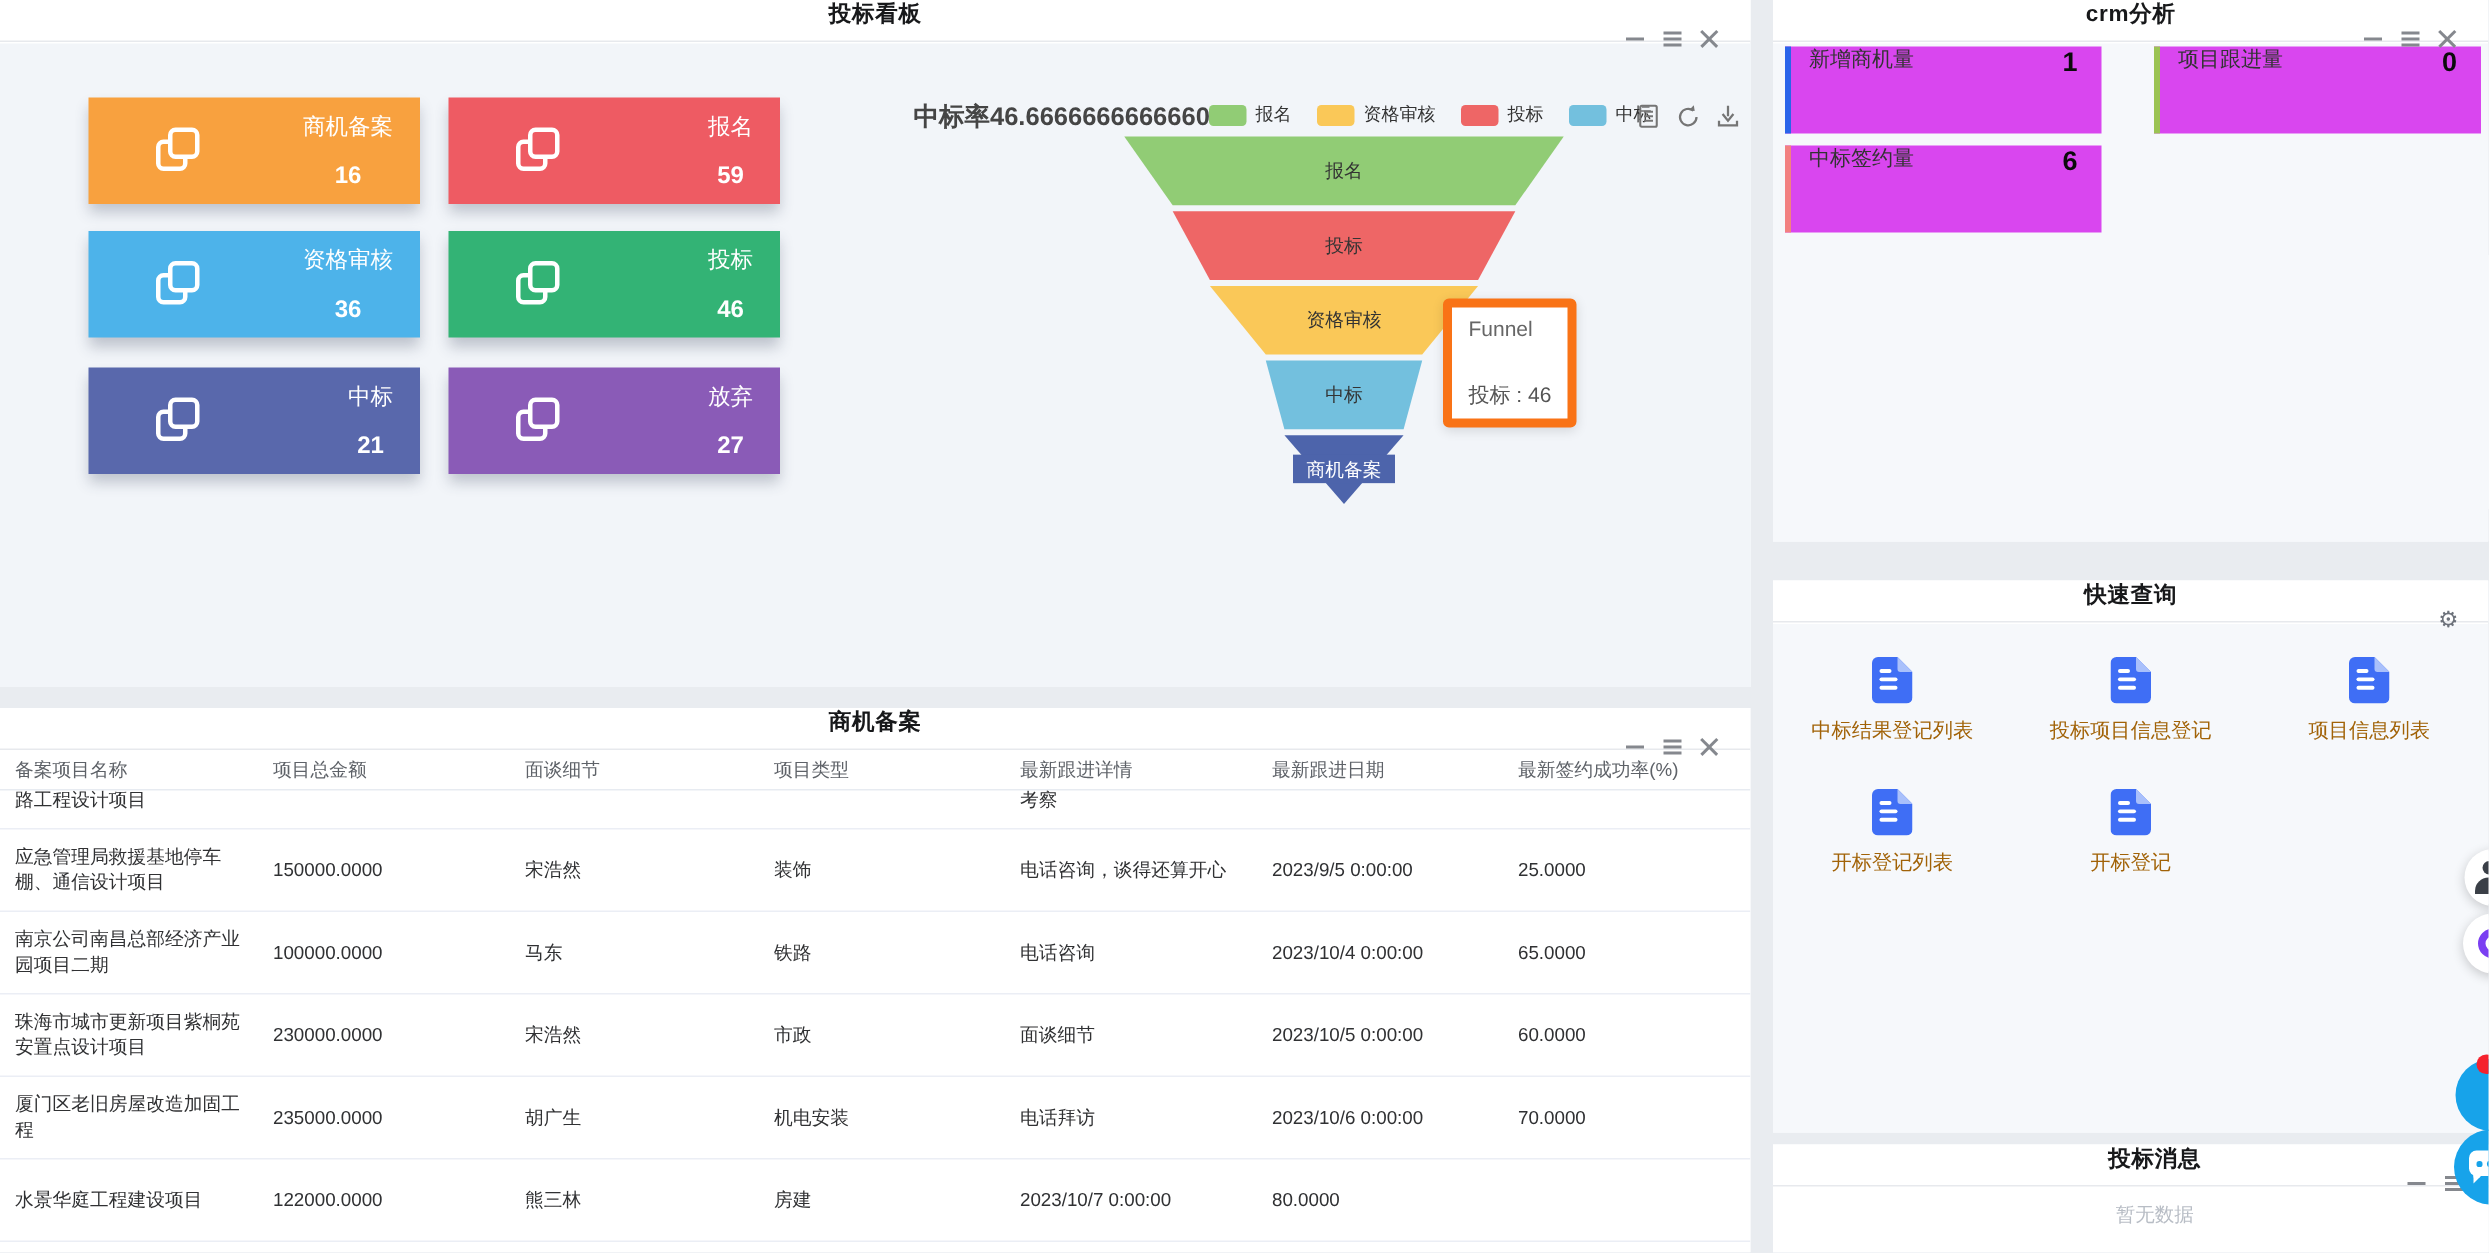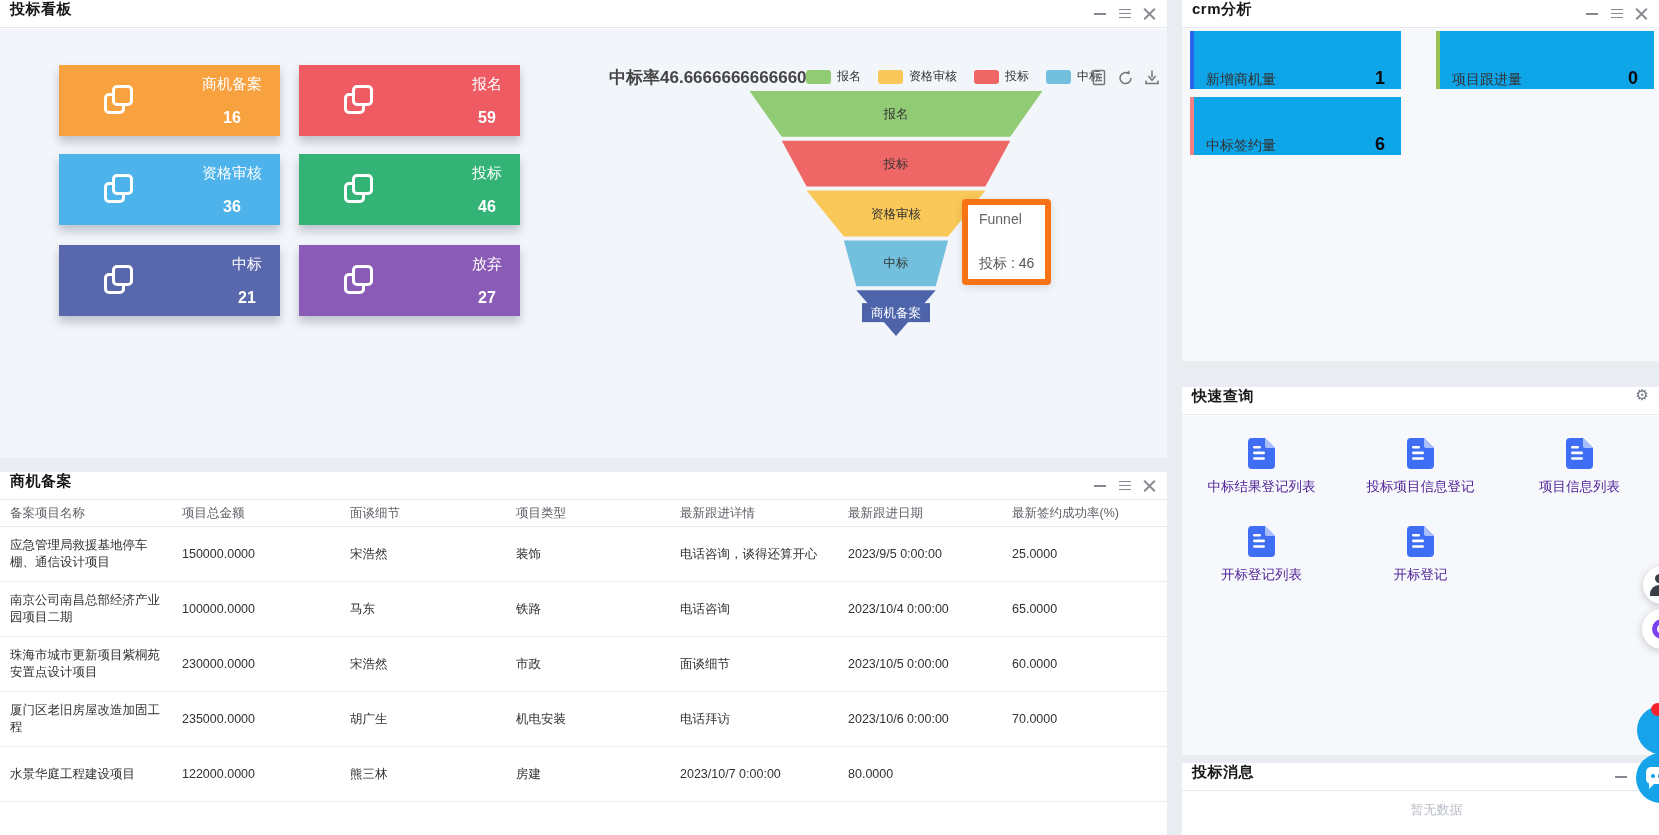--- a/index.html
+++ b/index.html
@@ -1,22 +1,22 @@
 <!DOCTYPE html>
 <html><head>
 <meta charset="utf-8">
 <style>
   * { margin:0; padding:0; box-sizing:border-box; }
   html,body { width:1659px; height:835px; }
   body { position:relative; overflow:hidden; background:#e9ecf0;
          font-family:"Liberation Sans","DejaVu Sans",sans-serif; }
 
   .window { position:absolute; background:#fff; }
-  .titlebar { height:28px; display:flex; padding:0 10px;
-              background:#fff; border-bottom:1px solid #e7e9ed; position:relative; z-index:3;}
+  .titlebar { height:28px; display:flex; align-items:center; padding:0 20px;
+              background:#fff; border-bottom:1px solid #e7e9ed; position:relative; z-index:3;flex-direction:column;}
   .titlebar .title { font-size:15px; font-weight:bold; color:#17181a; letter-spacing:.5px;}
   .win-controls { margin-left:auto; display:flex; align-items:center; gap:11px; }
   .ctl { width:14px; height:14px; position:relative; }
   .ctl-min::after { content:""; position:absolute; left:1px; right:1px; top:6px; height:2px; background:#85888e; }
   .ctl-menu::after { content:""; position:absolute; left:1px; right:1px; top:6px; height:1.8px;
                      background:#85888e; box-shadow:0 -4px 0 #85888e, 0 4px 0 #85888e; }
   .ctl-close::before,.ctl-close::after { content:""; position:absolute; left:-1px; top:6px; width:15px; height:1.8px; background:#85888e; }
   .ctl-close::before { transform:rotate(45deg);} .ctl-close::after { transform:rotate(-45deg);}
 
   
@@ -64,31 +64,31 @@
   .tr > div { padding:6px 12px 6px 10px; line-height:17px; }
   .tr-head { min-height:26px; border-bottom:1px solid #e7ebf1; color:#5e6268; }
   .tr-head > div { padding-top:0; padding-bottom:0; }
   .tr-partial { min-height:26px; height:26px; overflow:hidden; }
   .tr-partial > div { position:relative; top:-8px; }
 
   
   #win-crm { left:1182px; top:0; width:477px; height:361px; }
   #win-crm .content { position:absolute; left:0; top:29px; right:0; bottom:0; background:#f6f8fb; }
   .crm-cards { display:grid; grid-template-columns:211px 218px; column-gap:35px; row-gap:8px; padding:2px 0 0 8px; }
-  .crm-card { height:58px; background:#0ea5e9; border-left:4px solid var(--c);
-              display:flex; align-items:flex-end; padding:0 16px 0 12px; }
+  .crm-card { height:58px; background:#d946ef; border-left:4px solid var(--c);
+              display:flex; align-items:flex-start; padding:0 16px 0 12px; }
   .crm-card .lbl { font-size:14px; color:#333; }
   .crm-card .val { margin-left:auto; font-size:18px; font-weight:bold; color:#0b0b0b; }
 
   #win-quick { left:1182px; top:387px; width:477px; height:368px; }
   #win-quick .content { position:absolute; left:0; top:29px; right:0; bottom:0; background:#f6f8fb; }
   .gear { margin-left:auto; font-size:15px; color:#6d727b; line-height:1; }
   .quick-grid { display:grid; grid-template-columns:repeat(3,1fr); row-gap:30px; padding-top:22px; }
   .quick-item { display:flex; flex-direction:column; align-items:center; gap:9px; }
-  .quick-item .qlabel { font-size:13.5px; color:#4c1d95; white-space:nowrap; }
+  .quick-item .qlabel { font-size:13.5px; color:#a16207; white-space:nowrap; }
 
   #win-msg { left:1182px; top:763px; width:509px; height:72px; }
   #win-msg .content { position:absolute; left:0; top:29px; right:0; bottom:0; background:#fff;
                       display:flex; align-items:flex-start; justify-content:center; padding-top:9px;}
   .empty-text { font-size:13px; color:#b8bdc5; }
 
   
   .fab { position:absolute; border-radius:50%; z-index:9; }
   #fab-user { left:1643px; top:566px; width:38px; height:38px; background:#fff; box-shadow:0 2px 8px rgba(0,0,0,.2); }
   #fab-user .head { position:absolute; left:12px; top:8px; width:9px; height:9px; border-radius:50%; background:#3a3f47;}
@@ -255,20 +255,29 @@
     <div class="tr tr-head">
 
     <div>备案项目名称</div>
         <div>项目总金额</div>
         <div>面谈细节</div>
         <div>项目类型</div>
         <div>最新跟进详情</div>
         <div>最新跟进日期</div>
         <div>最新签约成功率(%)</div>
       </div>
+    <div class="tr tr-partial">
+      <div>路工程设计项目</div>
+      <div></div>
+      <div></div>
+      <div></div>
+      <div>考察</div>
+      <div></div>
+      <div></div>
+    </div>
     <div>
 
     <div class="tr">
         <div>应急管理局救援基地停车棚、通信设计项目</div>
         <div>150000.0000</div>
         <div>宋浩然</div>
         <div>装饰</div>
         <div>电话咨询，谈得还算开心</div>
         <div>2023/9/5 0:00:00</div>
         <div>25.0000</div>

